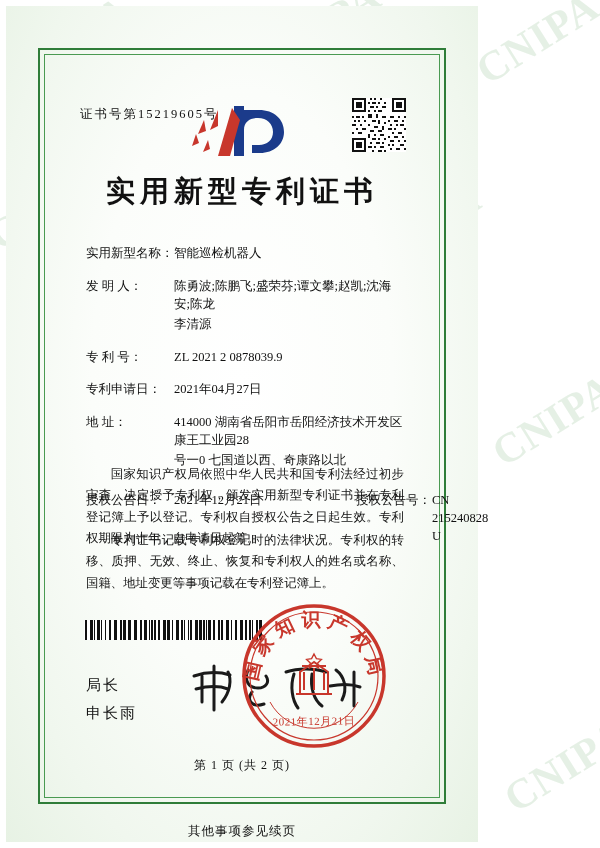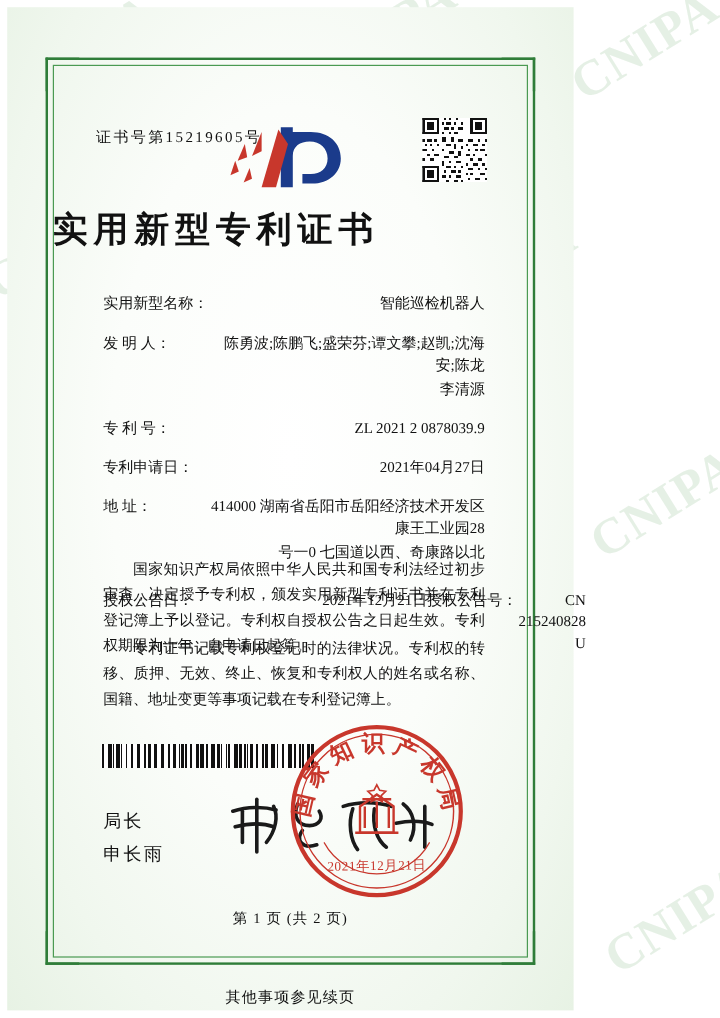--- a/index.html
+++ b/index.html
@@ -45,28 +45,28 @@
 
   .cert-no{
     position:absolute;left:36px;top:52px;
     font-size:12.5px;color:#111;letter-spacing:2px;
   }
   
   .logo{position:absolute;left:50%;top:46px;transform:translateX(-50%);width:108px;height:62px;}
   
   .qr{position:absolute;right:34px;top:44px;width:54px;height:54px;}
   .title{
-    position:absolute;left:0;right:0;top:118px;
+    position:absolute;left:0;right:0;top:118px;text-align:center;
     font-size:29px;font-weight:bold;color:#111;letter-spacing:5px;
     font-family:"Liberation Serif", serif;
   }
   .fields{position:absolute;left:42px;right:36px;top:190px;font-size:12.5px;color:#111;}
   .row{display:flex;margin-bottom:14.5px;line-height:1.45;}
   .label{width:88px;flex:0 0 88px;letter-spacing:0px;white-space:pre;}
-  .val{flex:1;text-align:right;}
+  .val{flex:1;}
   .val .sub{display:block;margin-top:2px;}
   .row.inline2{display:flex;margin-top:22px;}
   .grant-left{display:flex;width:270px;flex:0 0 270px;}
   .grant-right{display:flex;flex:1;}
   .grant-right .label{width:76px;flex:0 0 76px;}
 
   .para{
     position:absolute;left:42px;right:36px;font-size:12.4px;color:#111;
     line-height:1.72;text-align:justify;text-indent:2em;
   }

